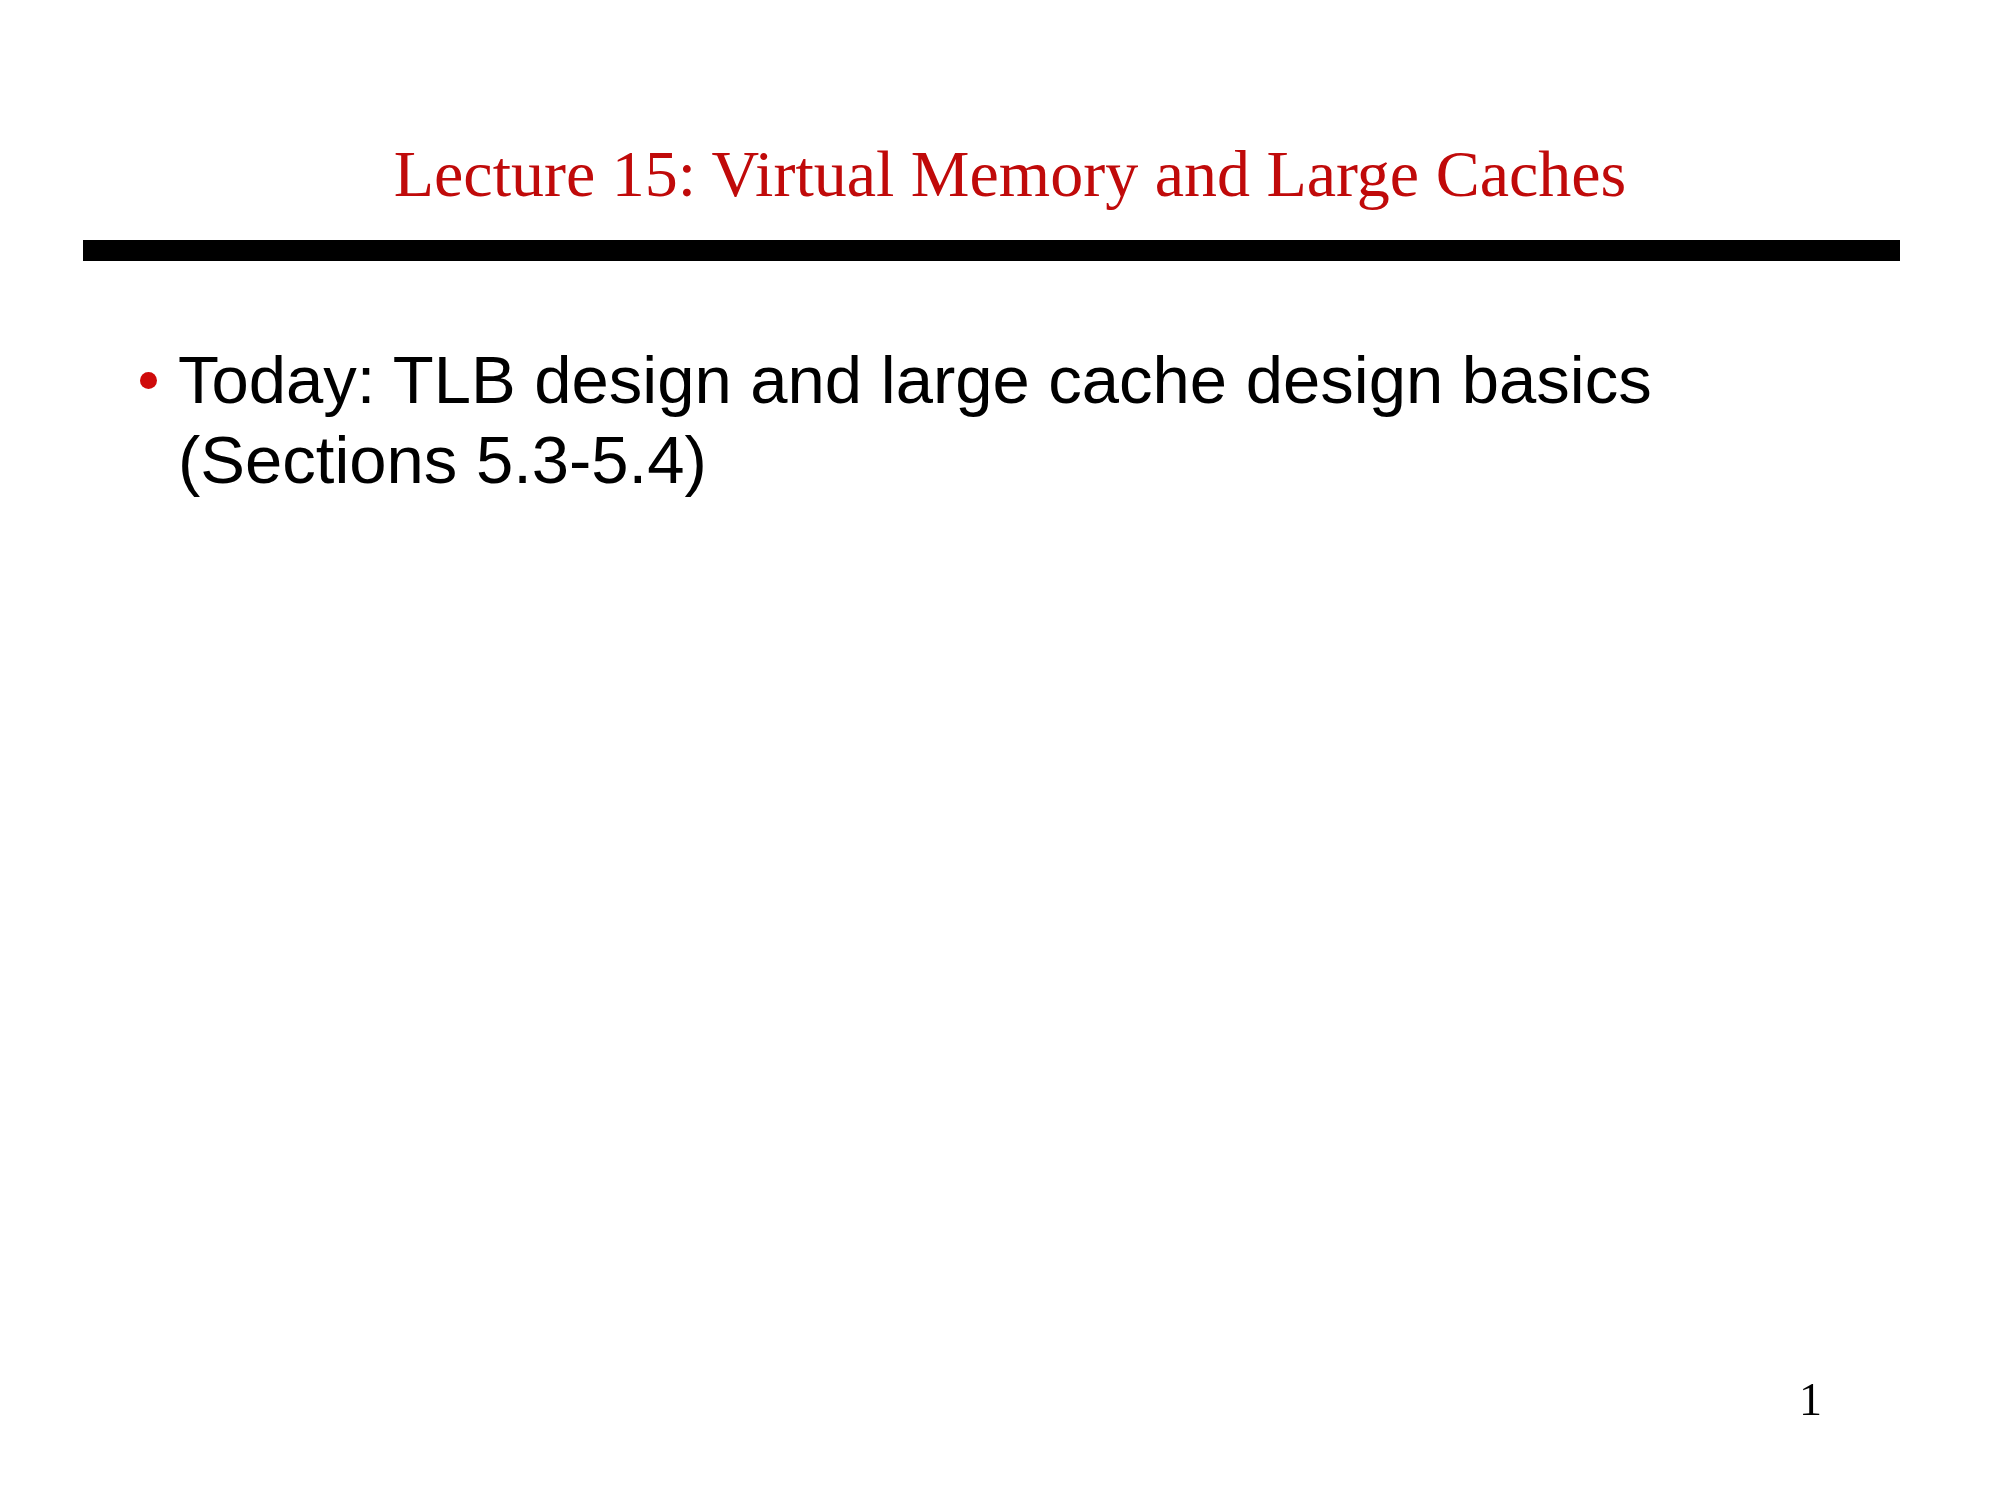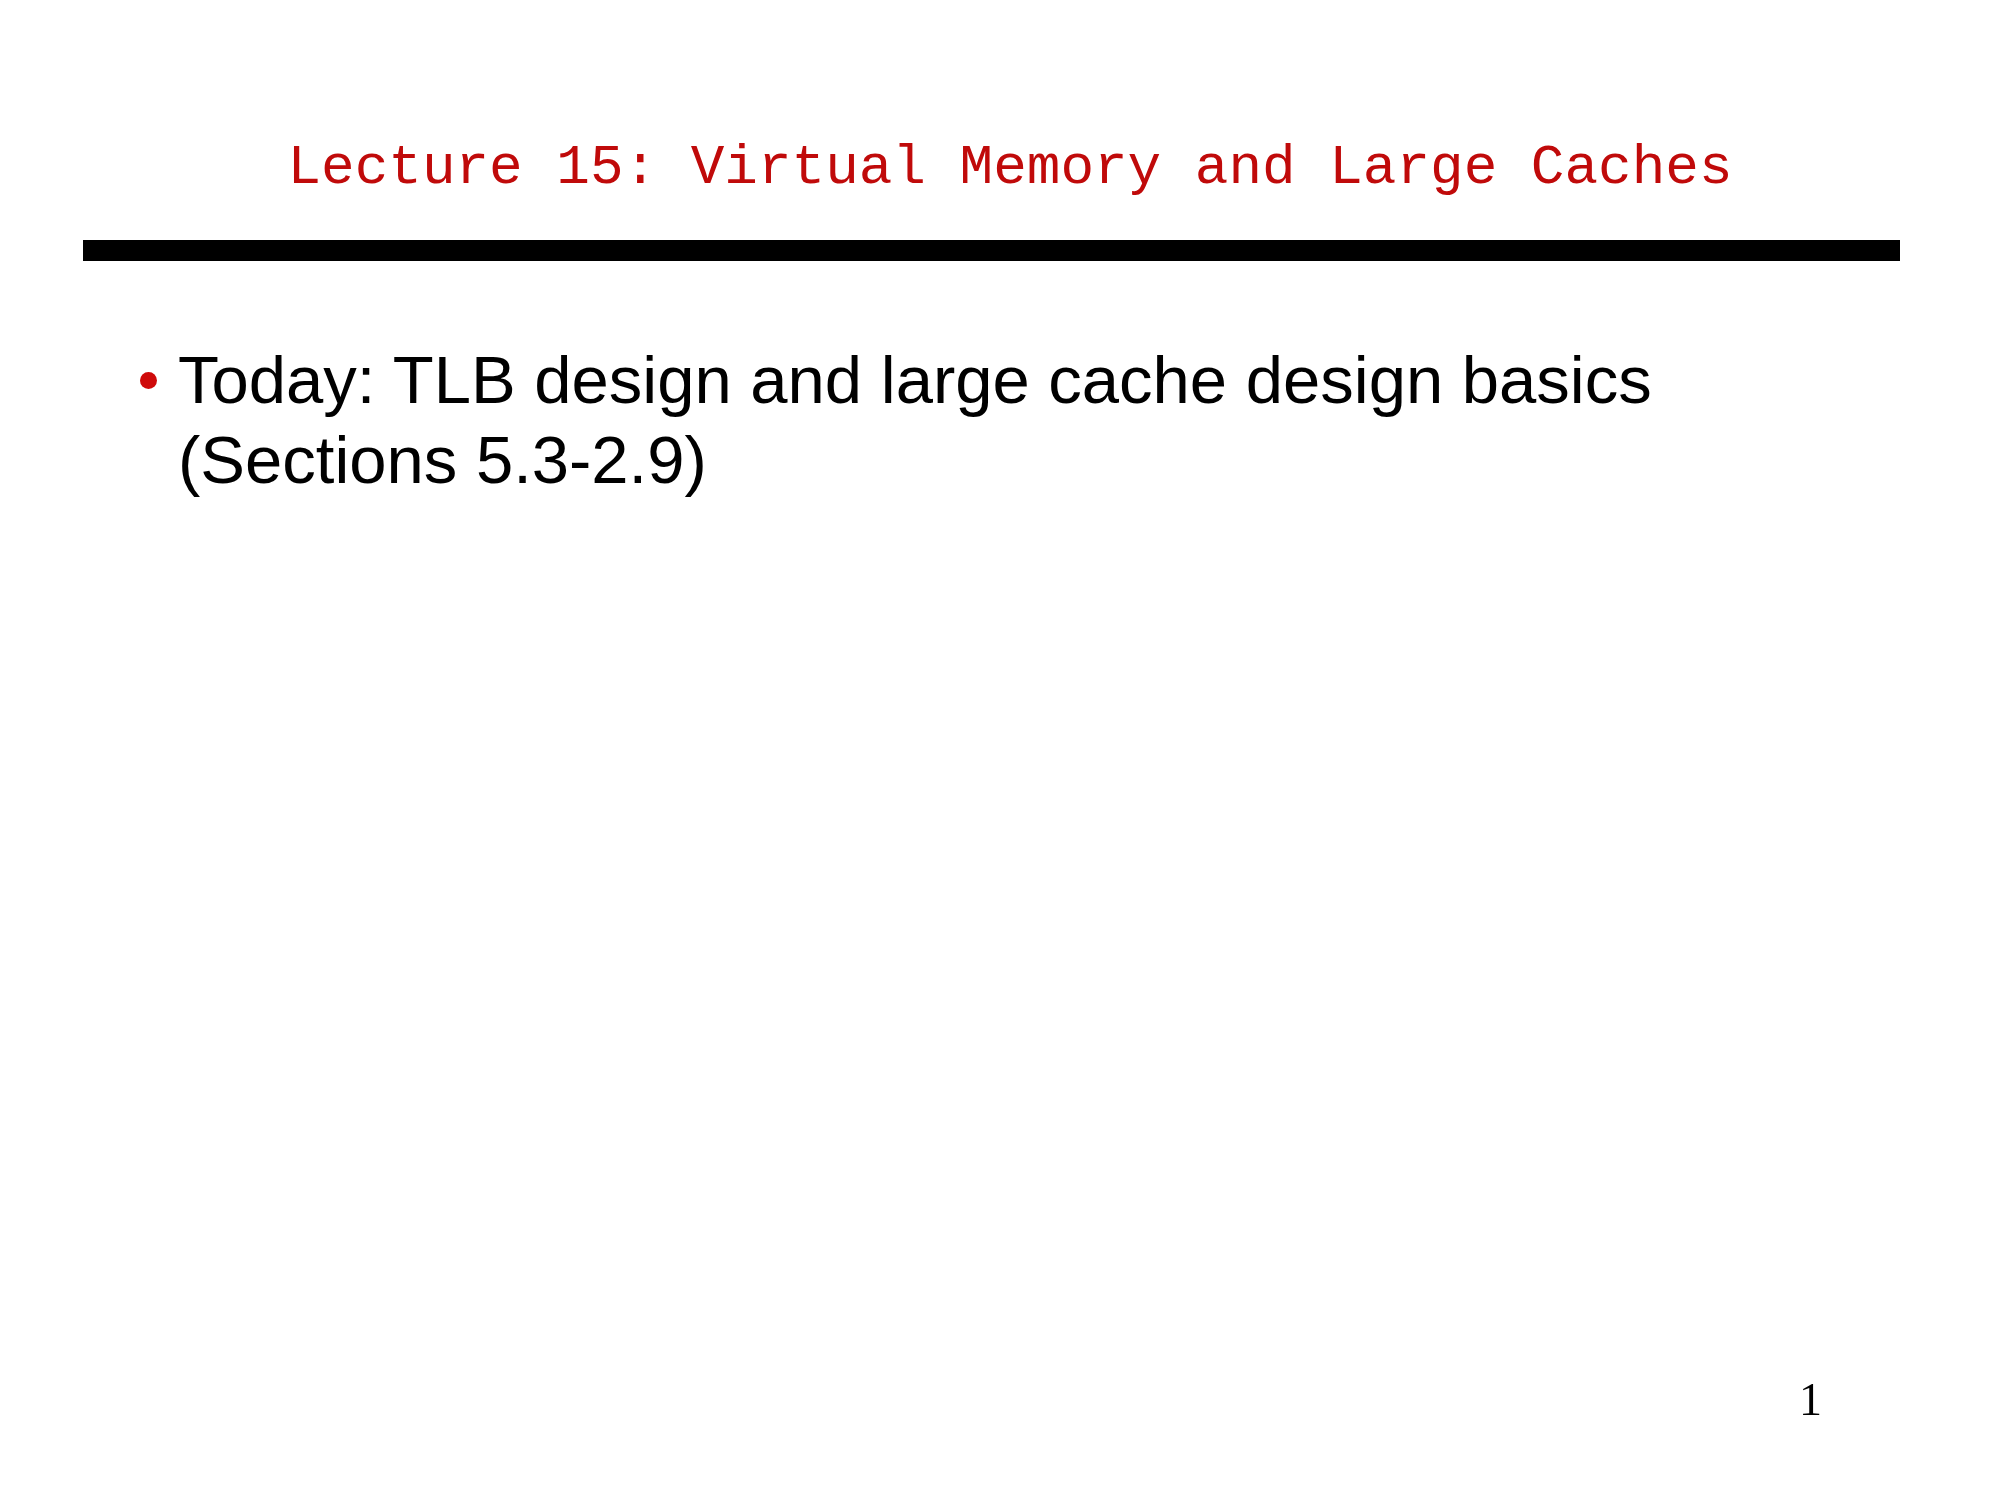--- a/index.html
+++ b/index.html
@@ -18,22 +18,22 @@
   }
 
   
   .slide-title {
     position: absolute;
     left: 90px;
     top: 78px;
     width: 1840px;
     text-align: center;
     color: #c00a0a;
-    font-family: Liberation Mono, monospace;
-    font-size: 56px;
+    font-family: Liberation Serif, serif;
+    font-size: 66px;
     font-weight: 400;
     line-height: 104px;
     letter-spacing: 0px;
     white-space: nowrap;
   }
 
   
   .title-rule {
     position: absolute;
     left: 83px;
@@ -97,19 +97,19 @@
 
 <div class="slide">
 
   <h1 class="slide-title">Lecture 15: Virtual Memory and Large Caches</h1>
 
   <div class="title-rule"></div>
 
   <ul class="body-list">
     <li class="bullet-item">
       <span class="bullet-marker"></span>
-      <span class="bullet-text">Today: TLB design and large cache design basics (Sections 5.3-2.9)</span>
+      <span class="bullet-text">Today: TLB design and large cache design basics (Sections 5.3-5.4)</span>
     </li>
   </ul>
 
   <div class="page-number">1</div>
 
 </div>
 
 </body></html>

